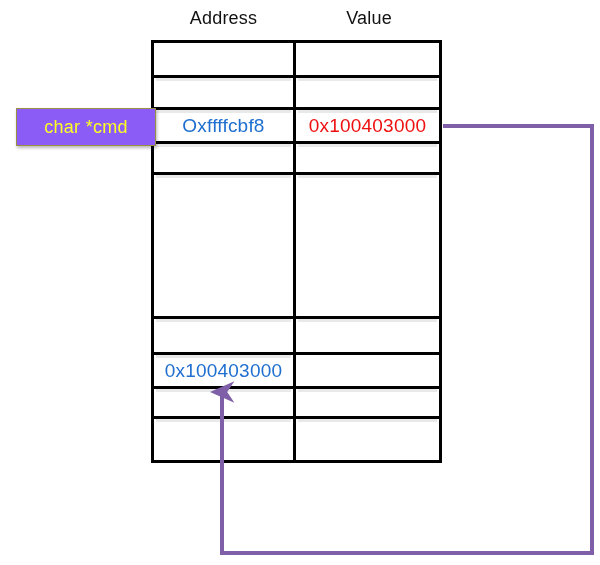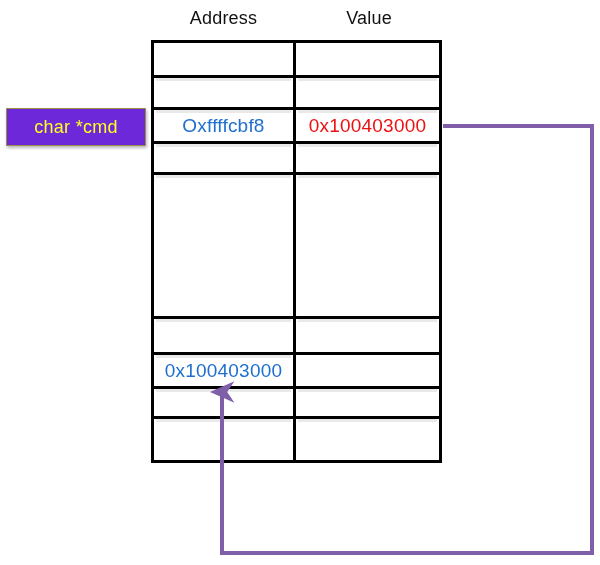--- a/index.html
+++ b/index.html
@@ -89,26 +89,26 @@
     left: 2px; right: 2px; top: 0;
     height: 3px;
     background: #e9e9e9;
     pointer-events: none;
   }
   .mem-row:first-child .cell::before { background: transparent; }
 
   
   #var-label {
     position: absolute;
-    left: 6px;
+    left: 16px;
     top: 108px;
     width: 140px;
     height: 38px;
     box-sizing: border-box;
-    background: #6d28d9;
+    background: #8b5cf6;
     border: 1px solid #9b8f46;
     display: flex;
     align-items: center;
     justify-content: center;
     box-shadow: 1px 2px 3px rgba(0,0,0,0.28);
   }
   #var-label .label-text {
     color: #ffff22;
     font-size: 18px;
     line-height: 1;

